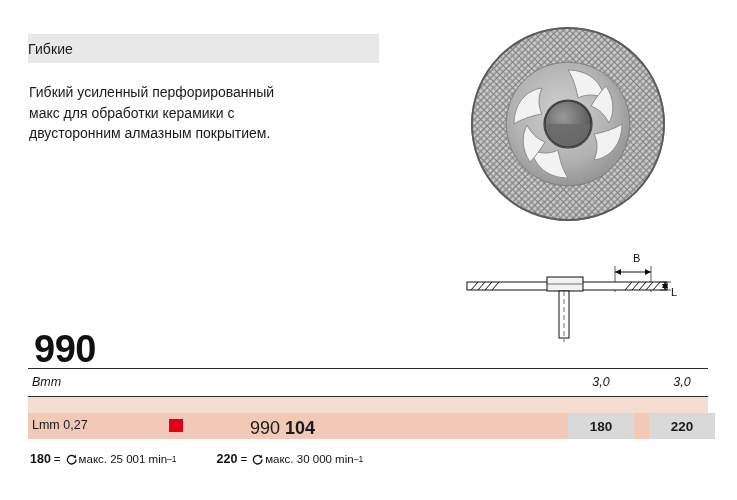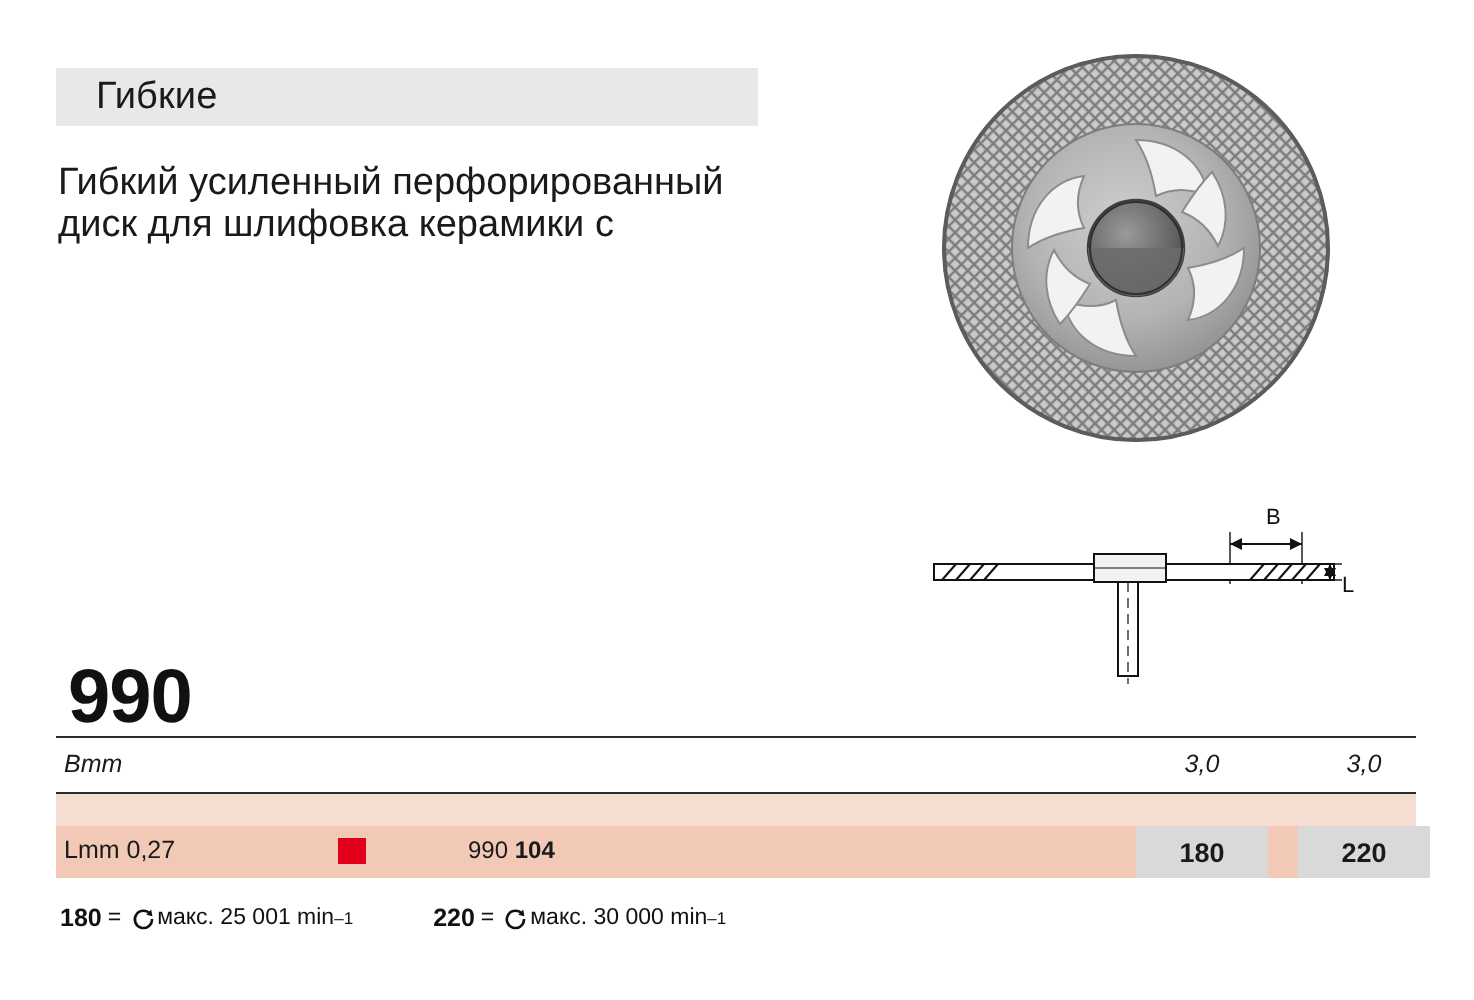--- a/index.html
+++ b/index.html
@@ -27,33 +27,33 @@
     position: absolute;
     left: 28px;
     top: 34px;
     width: 351px;
     height: 29px;
     background: #e8e8e8;
     display: flex;
     align-items: center;
   }
   .header-band .title {
-    font-size: 19px;
+    font-size: 14px;
     color: #1a1a1a;
-    padding-left: 20px;
+    padding-left: 0;
     letter-spacing: 0.1px;
   }
 
   
   .description {
     position: absolute;
     left: 29px;
     top: 82px;
     width: 360px;
-    font-size: 19px;
+    font-size: 14px;
     line-height: 20.5px;
     color: #1a1a1a;
   }
   .description .line { white-space: nowrap; }
   .description .bullet-line { white-space: nowrap; }
 
   
   .illustration {
     position: absolute;
     left: 468px;
@@ -145,23 +145,23 @@
   .row-l .swatch {
     position: absolute;
     left: 141px;
     top: 6px;
     width: 14px;
     height: 13px;
     background: #e3001b;
   }
   .row-l .code {
     position: absolute;
-    left: 206px;
+    left: 222px;
     top: 5px;
-    font-size: 12px;
+    font-size: 18px;
   }
   .row-l .code b { font-weight: bold; }
   .row-l .cell-grey {
     position: absolute;
     top: 0;
     width: 66px;
     height: 26px;
     background: #d9d9d9;
     display: flex;
     align-items: center;
@@ -206,21 +206,22 @@
 <body>
 
 <div class="page">
 
   <div class="header-band">
     <span class="title">Гибкие</span>
   </div>
 
   <div class="description">
     <div class="line">Гибкий усиленный перфорированный</div>
-    <div class="line">диск для шлифовка керамики с</div>
+    <div class="line">макс для обработки керамики с</div>
+    <div class="line">двусторонним алмазным покрытием.</div>
   </div>
 
   <div class="illustration">
     <svg width="200" height="200" viewBox="0 0 200 200">
       <defs>
         <radialGradient id="discgrad" cx="45%" cy="40%" r="65%">
           <stop offset="0%" stop-color="#cfcfcf"></stop>
           <stop offset="60%" stop-color="#b3b3b3"></stop>
           <stop offset="100%" stop-color="#8f8f8f"></stop>
         </radialGradient>

